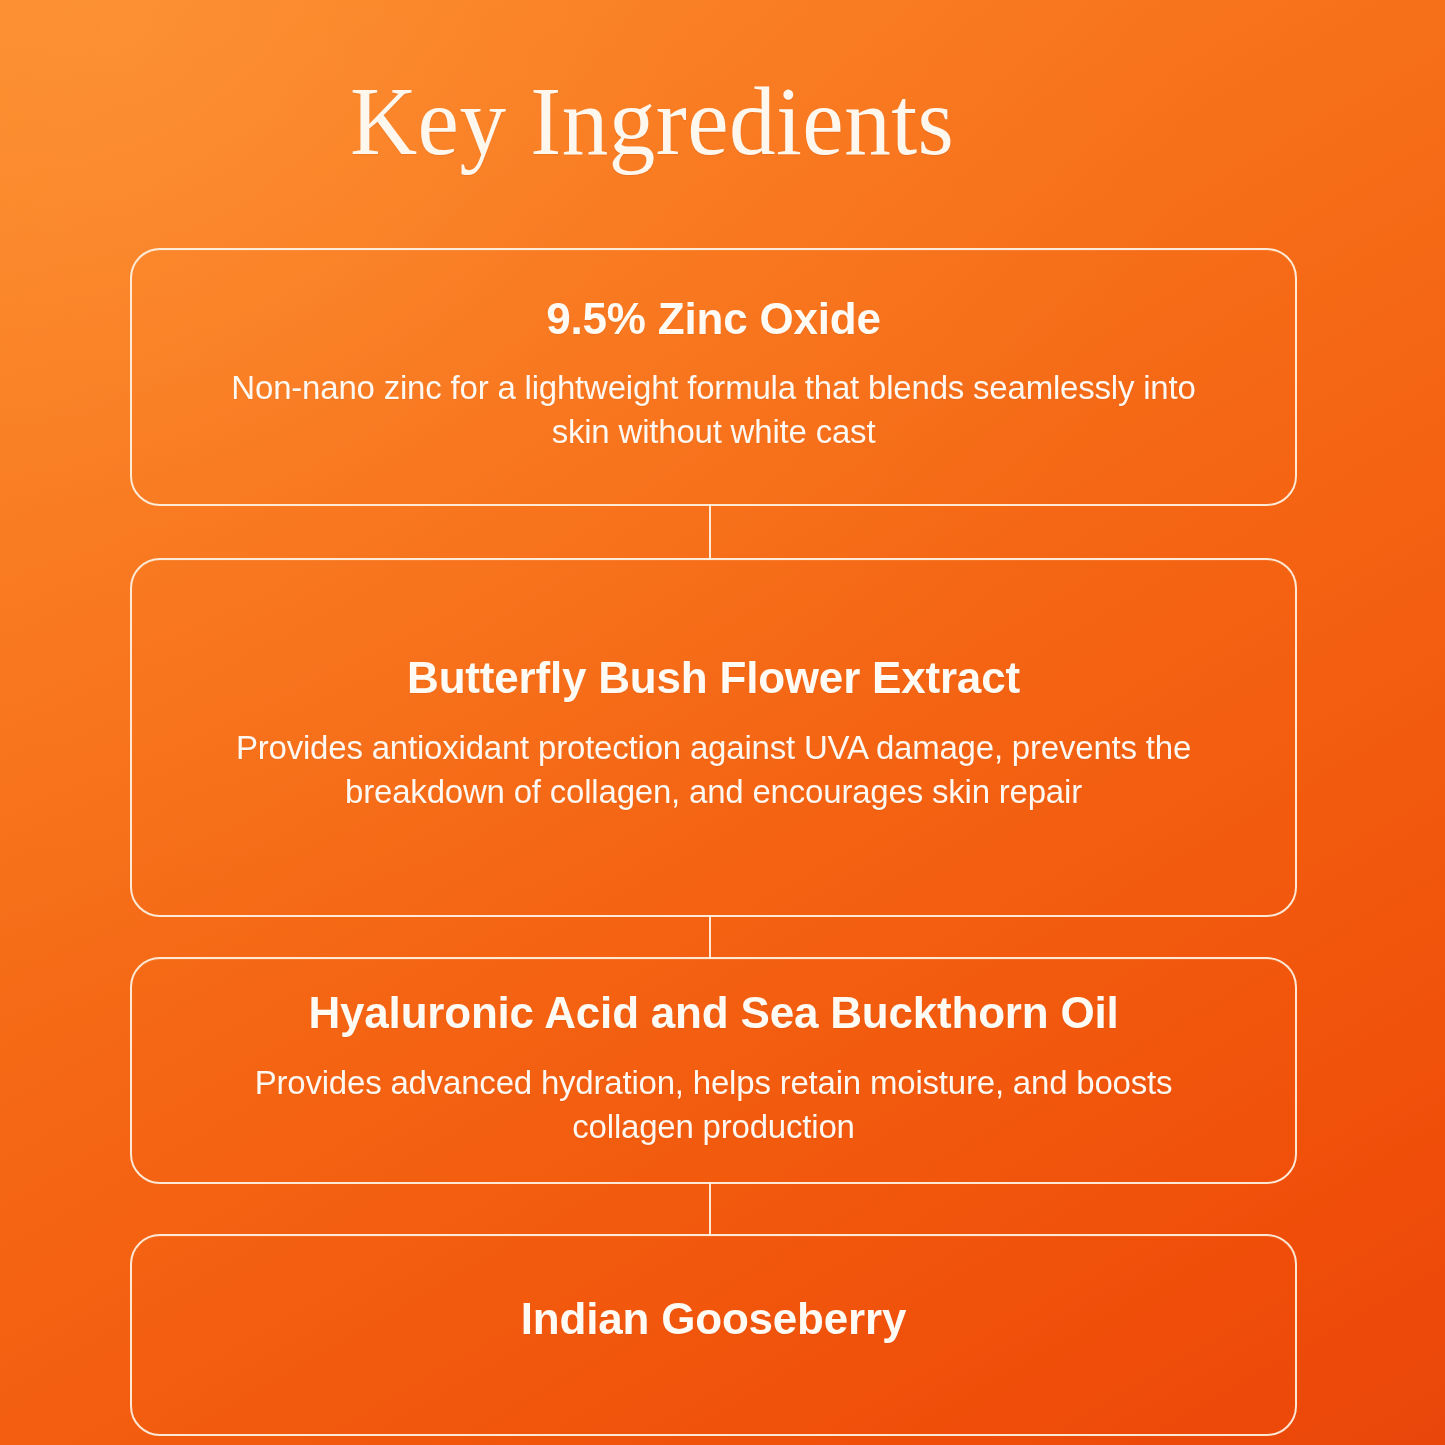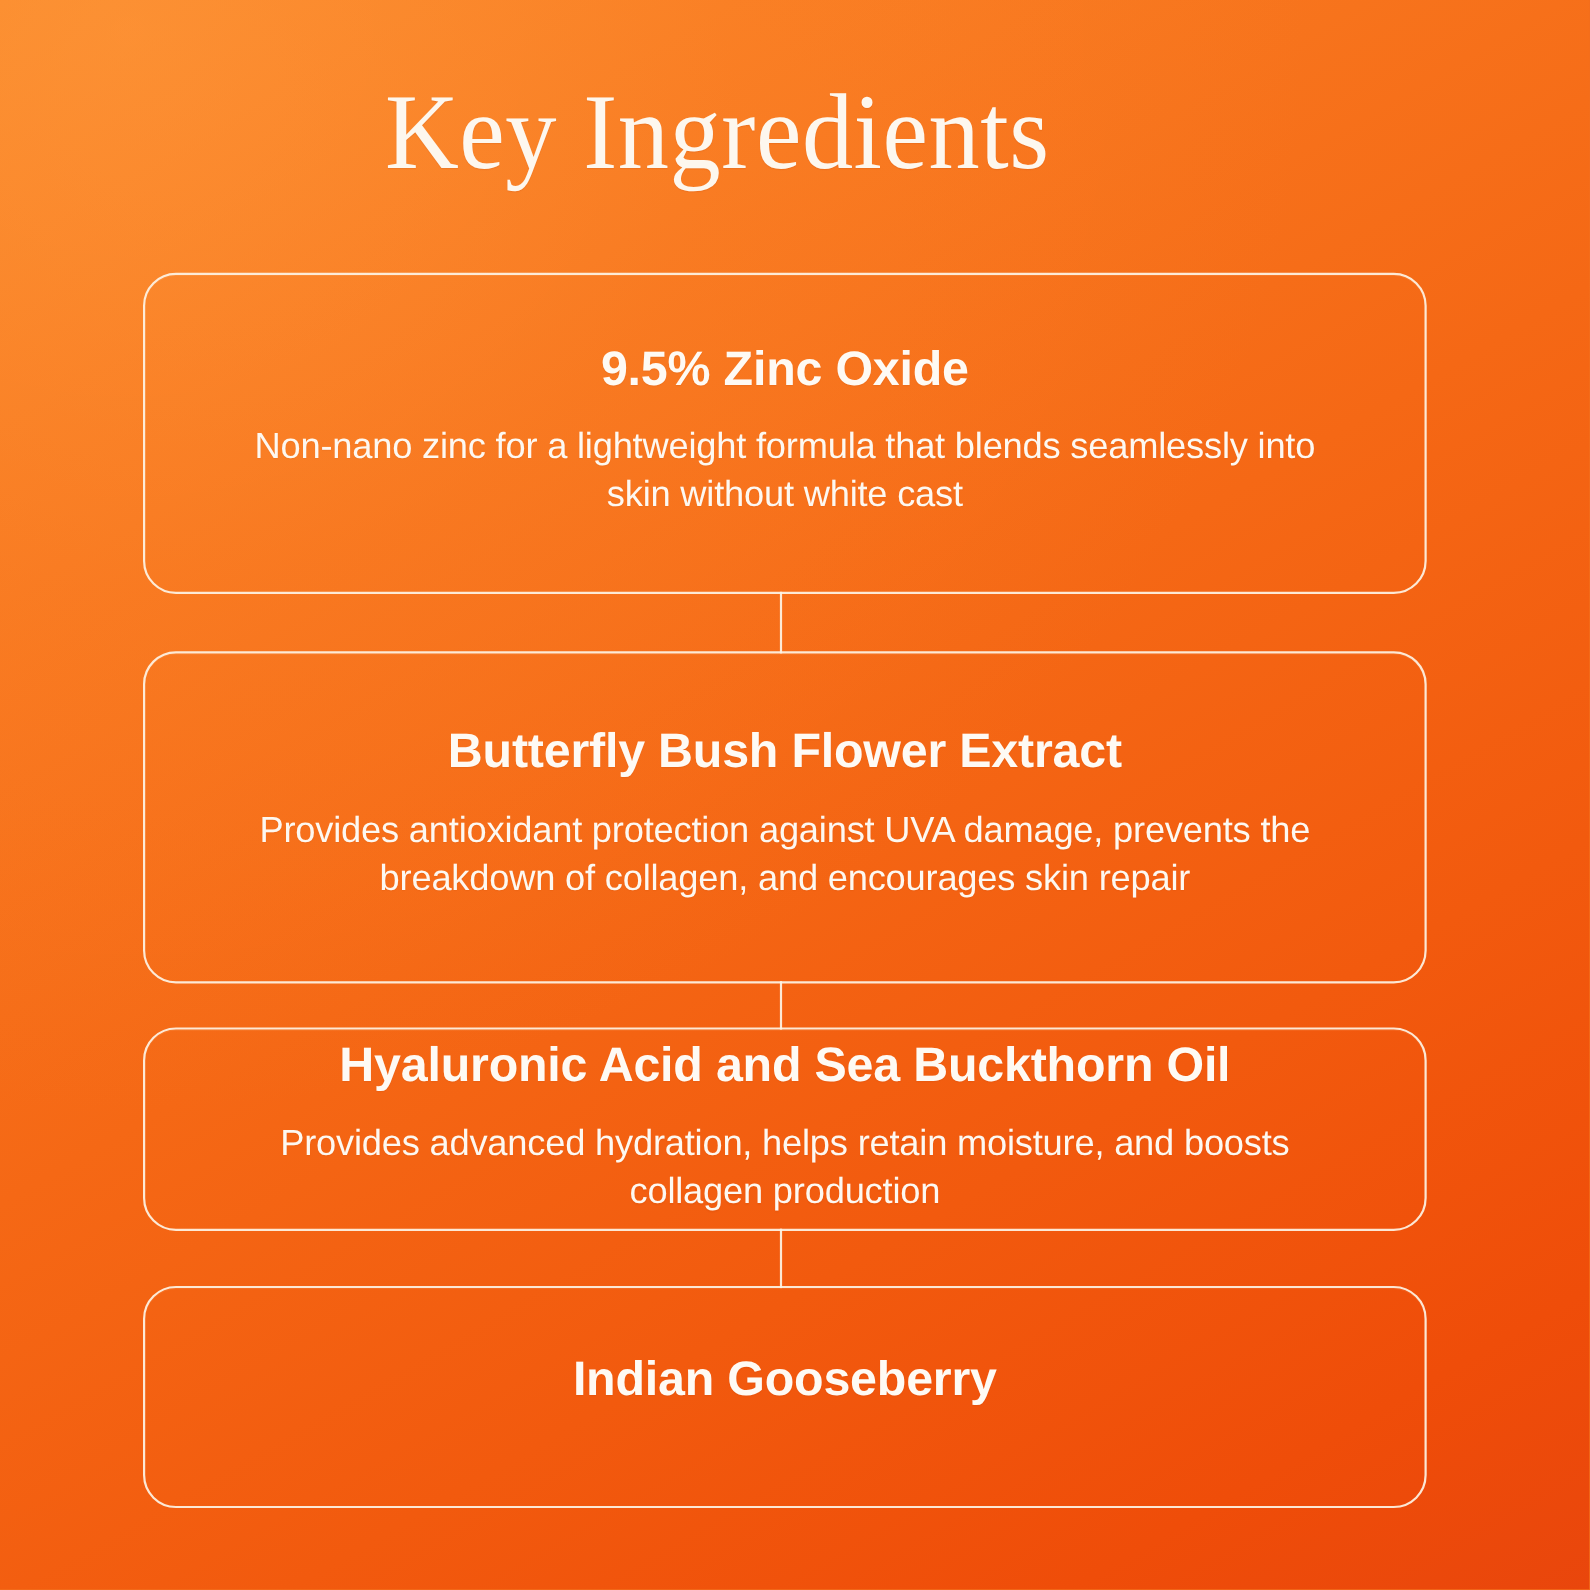--- a/index.html
+++ b/index.html
@@ -86,23 +86,23 @@
     background:transparent;
     display:flex;
     flex-direction:column;
     align-items:center;
     justify-content:center;
     text-align:center;
     padding:0 34px;
     box-shadow:0 1px 0 rgba(255,225,190,0.10) inset;
   }
 
-  .card-1 { height:292px; }
-  .card-2 { height:302px; }
-  .card-3 { height:185px; }
+  .card-1 { height:258px; }
+  .card-2 { height:359px; }
+  .card-3 { height:227px; }
   .card-4 { height:202px; }
 
   .gap { position:relative; height:52px; }
   .gap-2 { height:40px; }
   .gap-3 { height:50px; }
 
   .connector {
     position:absolute;
     left:579px;          
     top:-2px;

